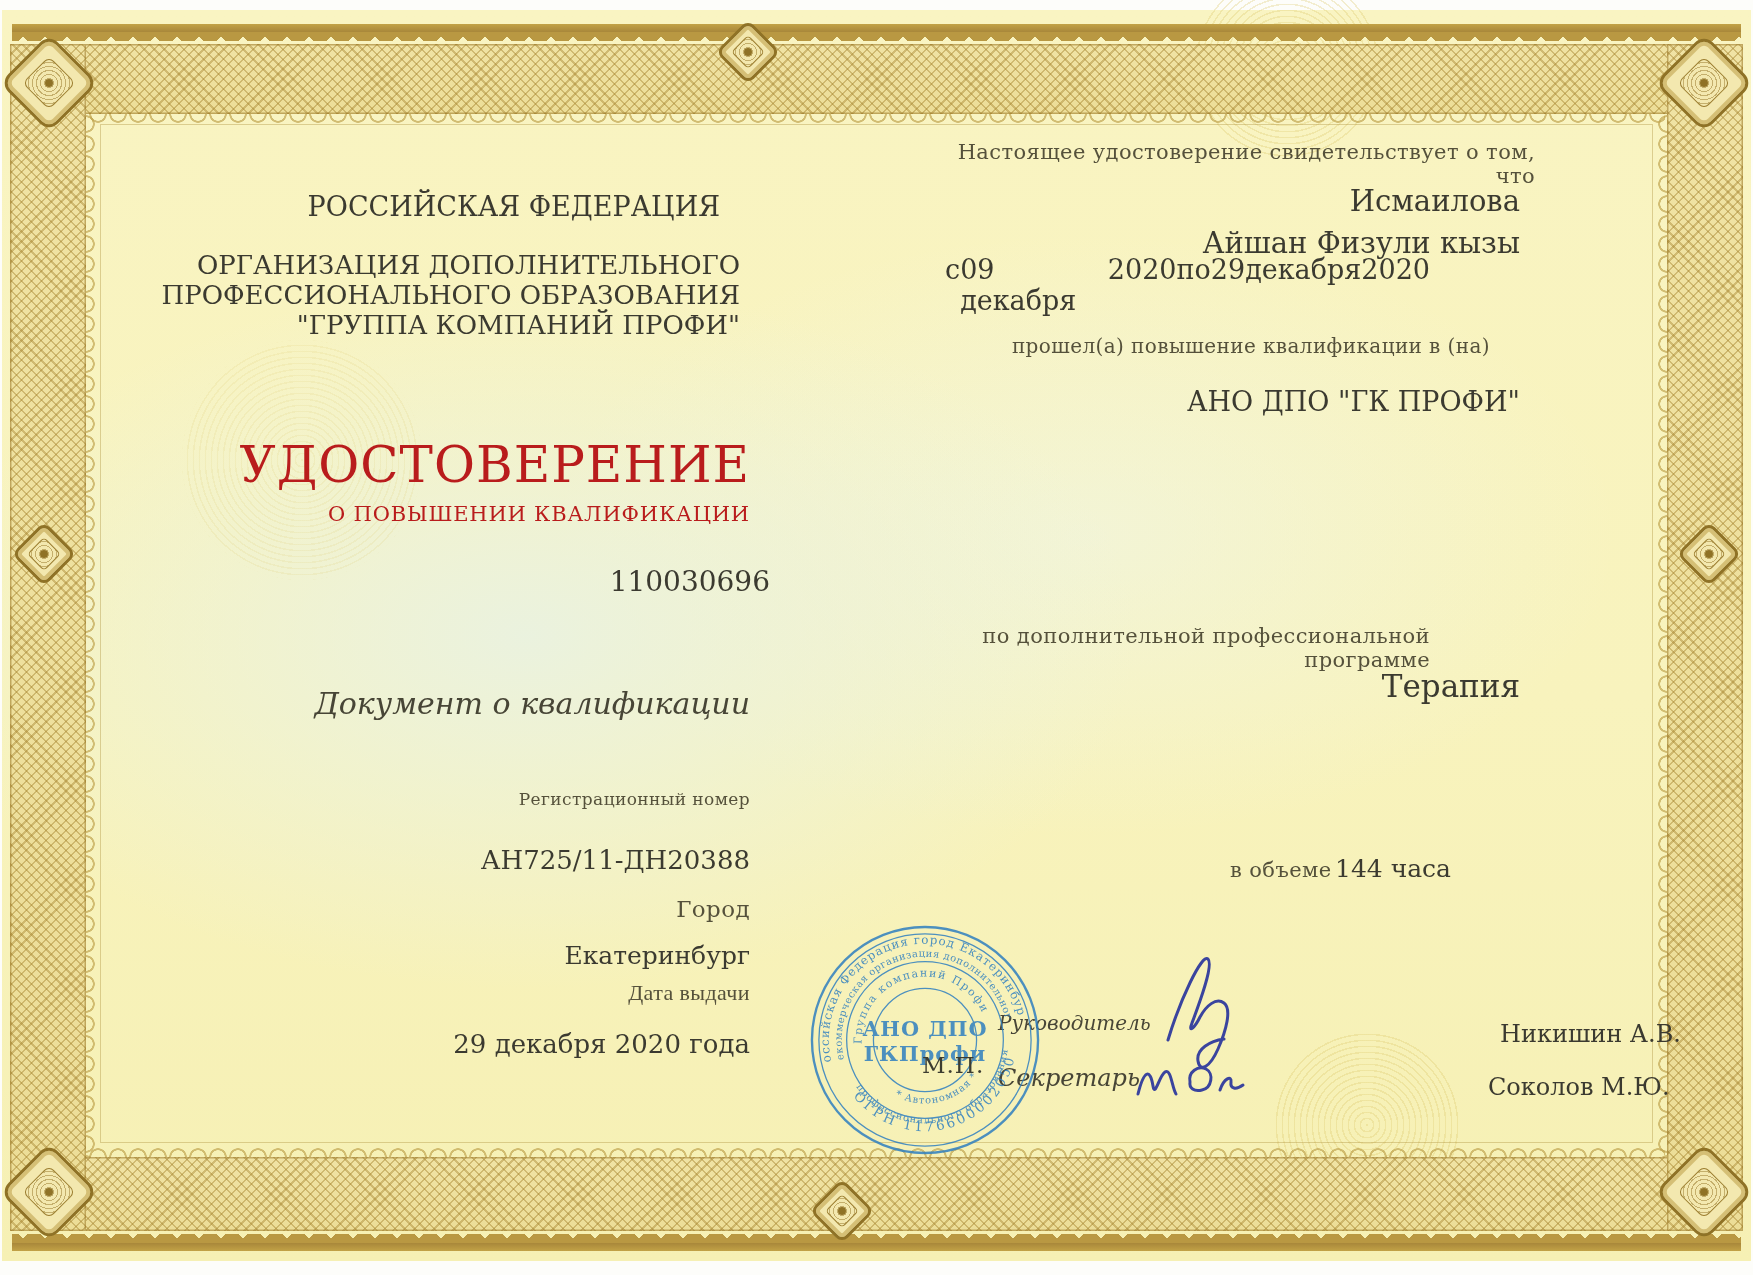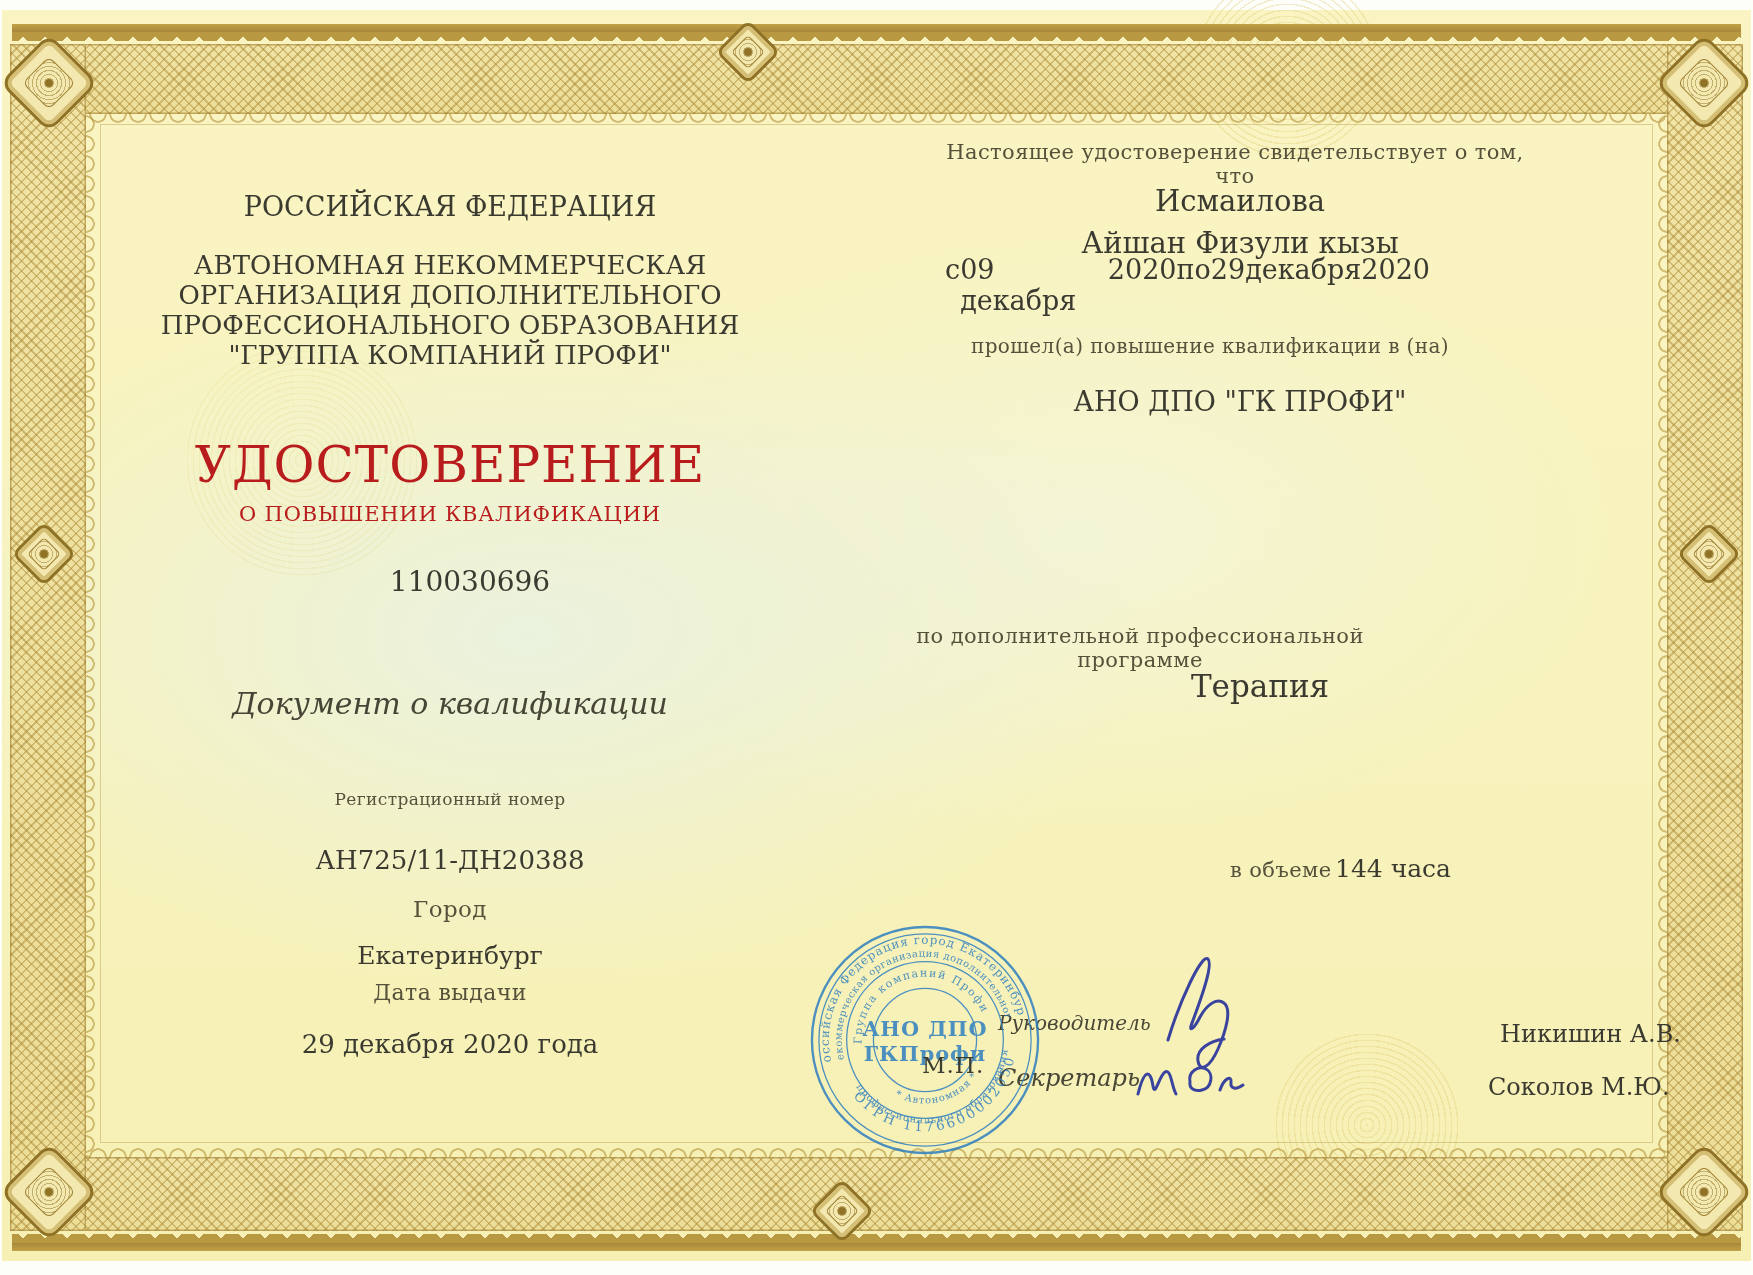--- a/index.html
+++ b/index.html
@@ -44,21 +44,21 @@
   .medal .sq2{position:absolute;inset:24px;transform:rotate(45deg);background:
     repeating-radial-gradient(circle, rgba(150,118,40,.5) 0 1px, transparent 1px 4px);
     border:1.5px solid #9a7c2e;border-radius:18%;}
   .medal .dot{position:absolute;left:50%;top:50%;width:8px;height:8px;margin:-4px 0 0 -4px;
     background:#8f7226;border-radius:50%;}
   .medal.small{width:56px;height:56px;}
   .medal.small .sq{inset:5px;}
   .medal.small .sq2{inset:16px;}
   
   .t{position:absolute;color:#3b3a30;}
-  .ctr{text-align:center;}
+  .ctr{text-align:right;}
   .antique{color:#55513b;letter-spacing:.4px;}
   .script{font-style:italic;color:#474536;}
   .title{color:#b91c1c;}
   .datesrow{display:flex;justify-content:space-between;}
   .mp{color:#3c3c30;margin-top:16px;}
   
   .stamp{position:absolute;opacity:.85;}
   .sig{position:absolute;}
   .sig path{fill:none;stroke:#3a449e;stroke-width:3;stroke-linecap:round;stroke-linejoin:round;}
   .stamp text{fill:#2f7fc0;}
@@ -133,40 +133,39 @@
     <div class="medal small" style="left:812px;bottom:22px;">
         <div class="sq"></div>
         <div class="sq2"></div>
         <div class="dot"></div>
       </div>
   </div>
 
   <div class="t ctr" style="left:180px;top:191px;width:540px;font-size:27px;">РОССИЙСКАЯ ФЕДЕРАЦИЯ</div>
 
   <div class="t ctr" style="left:160px;top:250px;width:580px;font-size:26px;line-height:30px;">
-    <div>АВТОНОМНАЯ НЕКОММЕРЧЕСКАЯ</div>
     <div>ОРГАНИЗАЦИЯ ДОПОЛНИТЕЛЬНОГО</div>
     <div>ПРОФЕССИОНАЛЬНОГО ОБРАЗОВАНИЯ</div>
     <div>"ГРУППА КОМПАНИЙ ПРОФИ"</div>
   </div>
 
   <div class="t ctr title" style="left:150px;top:436px;width:600px;font-size:50px;letter-spacing:1px;">УДОСТОВЕРЕНИЕ</div>
   <div class="t ctr title" style="left:150px;top:502px;width:600px;font-size:21px;letter-spacing:.8px;">О ПОВЫШЕНИИ КВАЛИФИКАЦИИ</div>
 
   <div class="t ctr" style="left:170px;top:565px;width:600px;font-size:28px;">110030696</div>
 
   <div class="t ctr script" style="left:150px;top:686px;width:600px;font-size:30px;">Документ о квалификации</div>
 
   <div class="t ctr antique" style="left:150px;top:789px;width:600px;font-size:17px;">Регистрационный номер</div>
   <div class="t ctr" style="left:150px;top:845px;width:600px;font-size:26px;">АН725/11-ДН20388</div>
 
   <div class="t ctr antique" style="left:150px;top:896px;width:600px;font-size:23px;">Город</div>
   <div class="t ctr" style="left:150px;top:941px;width:600px;font-size:25px;">Екатеринбург</div>
 
-  <div class="t ctr antique" style="left:150px;top:980px;width:600px;font-size:22px;">Дата выдачи</div>
+  <div class="t ctr antique" style="left:150px;top:980px;width:600px;font-size:22px;font-family:Liberation Serif, serif;">Дата выдачи</div>
   <div class="t ctr" style="left:150px;top:1029px;width:600px;font-size:26px;">29 декабря 2020 года</div>
 
   <div class="t ctr antique" style="left:935px;top:140px;width:600px;font-size:21px;">Настоящее удостоверение свидетельствует о том, что</div>
   <div class="t ctr" style="left:960px;top:184px;width:560px;font-size:29px;">Исмаилова</div>
   <div class="t ctr" style="left:960px;top:226px;width:560px;font-size:29px;">Айшан Физули кызы</div>
 
   <div class="t datesrow" style="left:945px;top:254px;width:485px;font-size:27px;">
     <span>с</span>
     <span>09 декабря</span>
     <span>2020</span>

